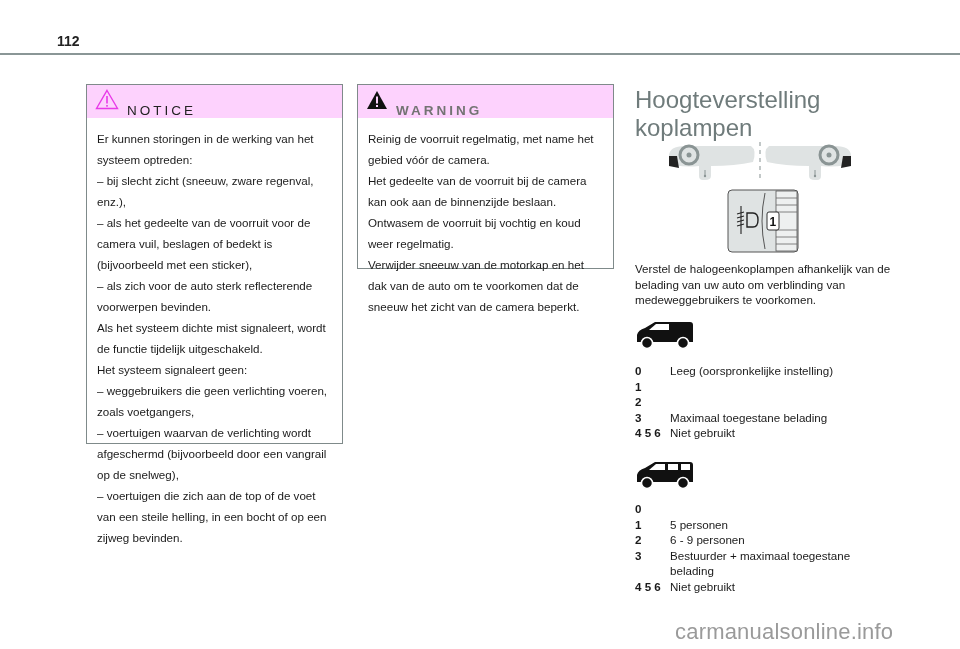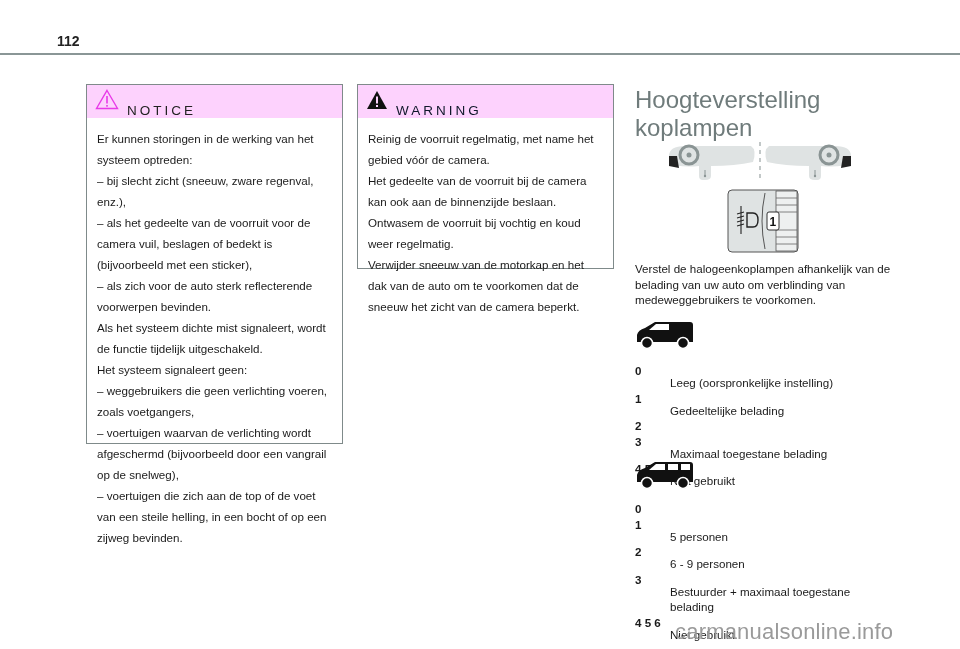--- a/index.html
+++ b/index.html
@@ -12,31 +12,31 @@
   .rule { position: absolute; left: 0; top: 53px; width: 960px; height: 2px; background: #8a9696; }
 
   .box { position: absolute; border: 1px solid #7f8a8a; background: #fff; }
   .box-head { background: #fdd2fd; height: 33px; display: flex; align-items: center; padding-left: 8px; }
   .box-head .title { font-size: 13.5px; letter-spacing: 3px; margin-left: 8px; margin-top: 17px; }
   .box-body { padding: 10px 8px 8px 10px; font-size: 11.6px; line-height: 21px; white-space: pre-line; }
 
   .notice { left: 86px; top: 84px; width: 255px; height: 358px; }
   .notice .title { color: #222; font-weight: normal; }
   .warning { left: 357px; top: 84px; width: 255px; height: 183px; }
-  .warning .title { color: #0f172a; font-weight: normal; }
+  .warning .title { color: #737373; font-weight: bold; }
 
   .heading { position: absolute; left: 635px; top: 86px; font-size: 24px; line-height: 28px; color: #6f7b7b; }
   .illus { position: absolute; left: 665px; top: 140px; width: 190px; height: 115px; }
   .intro { position: absolute; left: 635px; top: 261px; width: 260px; font-size: 11.6px; line-height: 15.6px; }
 
   .van { position: absolute; left: 635px; }
   .load-list { position: absolute; left: 635px; width: 260px; font-size: 11.6px; line-height: 15.6px; }
   .load-row { display: flex; }
   .load-row .num { width: 35px; font-weight: bold; flex: none; }
-  .load-row .desc { flex: 1; margin-top: 12px; }
+  .load-row .desc { flex: 1; }
 
   .watermark { position: absolute; left: 675px; top: 619px; font-size: 22px; color: #9a9a9a; letter-spacing: 0.2px; }
 </style>
 </head>
 <body>
 
 <div class="page-num">112</div>
 <div class="rule"></div>
 
 <div class="box notice">
@@ -136,21 +136,20 @@
     <circle cx="48" cy="23" r="5.5" fill="#111" stroke="#fff" stroke-width="1.5"></circle>
   </svg>
 </div>
 <div class="load-list" style="top:363px;">
   <div class="load-row">
       <span class="num">0</span>
       <span class="desc">Leeg (oorspronkelijke instelling)</span>
     </div>
   <div class="load-row">
       <span class="num">1</span>
-      <span class="desc">Gedeeltelijke belading</span>
     </div>
   <div class="load-row">
       <span class="num">2</span>
     </div>
   <div class="load-row">
       <span class="num">3</span>
       <span class="desc">Maximaal toegestane belading</span>
     </div>
   <div class="load-row">
       <span class="num">4 5 6</span>

